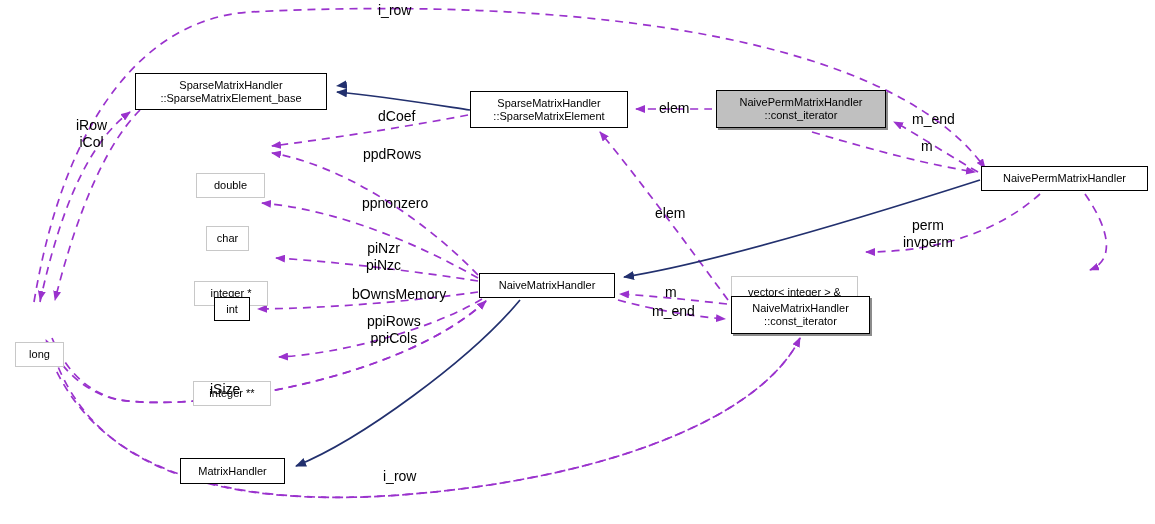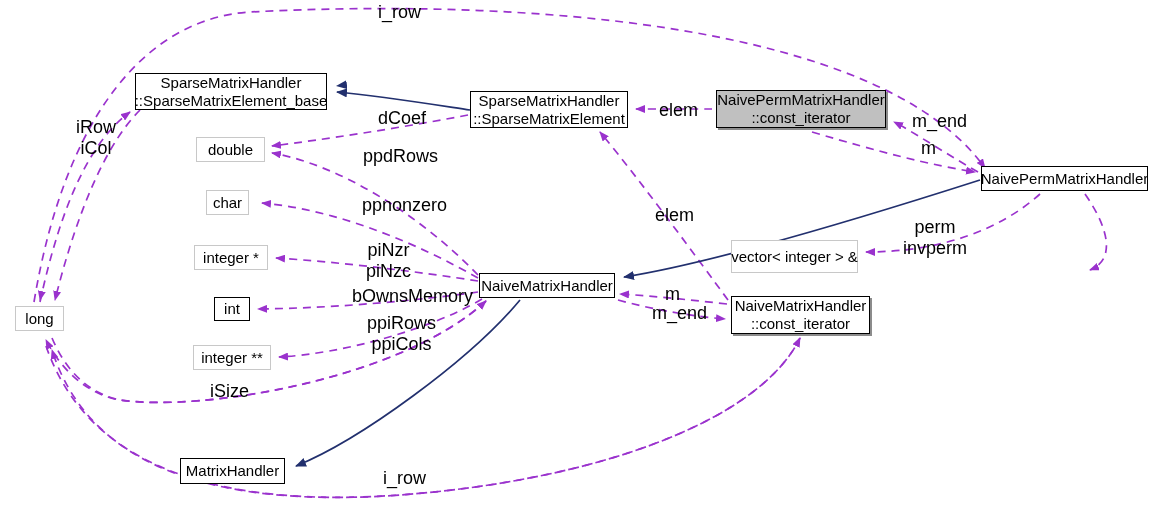--- a/index.html
+++ b/index.html
@@ -1,26 +1,26 @@
 <!DOCTYPE html>
 <html><head>
 <meta charset="utf-8">
 <style>
   html,body{margin:0;padding:0;background:#ffffff;}
   body{font-family:"Liberation Sans", sans-serif;}
   #canvas{position:relative;width:1155px;height:524px;background:#ffffff;overflow:hidden;}
   #edges{position:absolute;left:0;top:0;width:1155px;height:524px;}
   .node{position:absolute;box-sizing:border-box;display:flex;align-items:center;
         justify-content:center;text-align:center;line-height:1.18;color:#000000;
-        font-size:15px;white-space:pre;}
-  .node.plain{border:1px solid #c8c8c8;background:#ffffff;}
+        font-size:11px;white-space:pre;}
+  .node.plain{border:1px solid #c8c8c8;background:#ffffff;margin-top:36px;}
   .node.strong{border:1px solid #000000;background:#ffffff;}
   .node.highlight{border:1px solid #000000;background:#c0c0c0;}
   .node.shadowed{box-shadow:2px 2px 0 rgba(0,0,0,0.45);}
-  .edge-label{position:absolute;font-size:18px;color:#000000;white-space:pre;
+  .edge-label{position:absolute;font-size:14px;color:#000000;white-space:pre;
               text-align:center;line-height:1.18;}
 </style>
 </head>
 <body>
 
 <div id="canvas">
 
   <svg id="edges" viewBox="0 0 1155 524" xmlns="http://www.w3.org/2000/svg">
     <defs>
       <marker id="arrowPurple" markerWidth="10" markerHeight="8" refX="9" refY="4" orient="auto" markerUnits="userSpaceOnUse">

